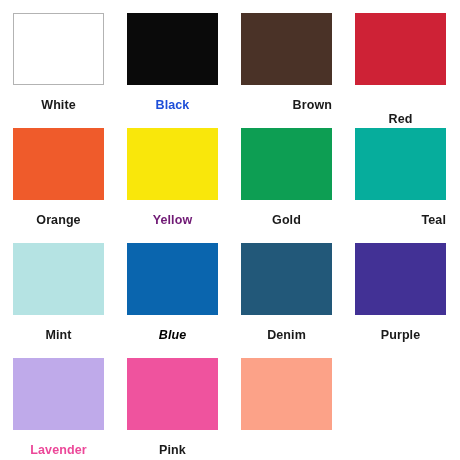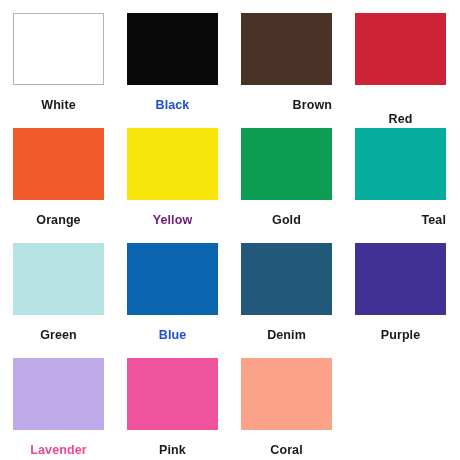--- a/index.html
+++ b/index.html
@@ -95,39 +95,38 @@
     <div class="swatch-cell">
       <div class="swatch-chip" style="background-color: rgb(13, 158, 83);"></div>
       <span class="swatch-label" style="color: rgb(26, 26, 26);">Gold</span>
     </div>
     <div class="swatch-cell">
       <div class="swatch-chip" style="background-color: rgb(6, 173, 156);"></div>
       <span class="swatch-label" style="color: rgb(26, 26, 26); text-align: right;">Teal</span>
     </div>
     <div class="swatch-cell">
       <div class="swatch-chip" style="background-color: rgb(181, 227, 227);"></div>
-      <span class="swatch-label" style="color: rgb(26, 26, 26);">Green</span>
+      <span class="swatch-label" style="color: rgb(26, 26, 26);">Mint</span>
     </div>
     <div class="swatch-cell">
       <div class="swatch-chip" style="background-color: rgb(10, 101, 174);"></div>
-      <span class="swatch-label" style="color: #1d4ed8;">Blue</span>
+      <span class="swatch-label" style="color: #000000; font-style: italic;">Blue</span>
     </div>
     <div class="swatch-cell">
       <div class="swatch-chip" style="background-color: rgb(34, 88, 121);"></div>
       <span class="swatch-label" style="color: rgb(26, 26, 26);">Denim</span>
     </div>
     <div class="swatch-cell">
       <div class="swatch-chip" style="background-color: rgb(66, 49, 149);"></div>
       <span class="swatch-label" style="color: rgb(26, 26, 26); text-align: center;">Purple</span>
     </div>
     <div class="swatch-cell">
       <div class="swatch-chip" style="background-color: rgb(191, 170, 234);"></div>
       <span class="swatch-label" style="color: #ec4899;">Lavender</span>
     </div>
     <div class="swatch-cell">
       <div class="swatch-chip" style="background-color: rgb(239, 83, 158);"></div>
       <span class="swatch-label" style="color: rgb(26, 26, 26);">Pink</span>
     </div>
     <div class="swatch-cell">
       <div class="swatch-chip" style="background-color: rgb(252, 162, 136);"></div>
-      <span class="swatch-label" style="color: rgb(26, 26, 26);">Coral</span>
     </div>
   </div>
 
 </body></html>

